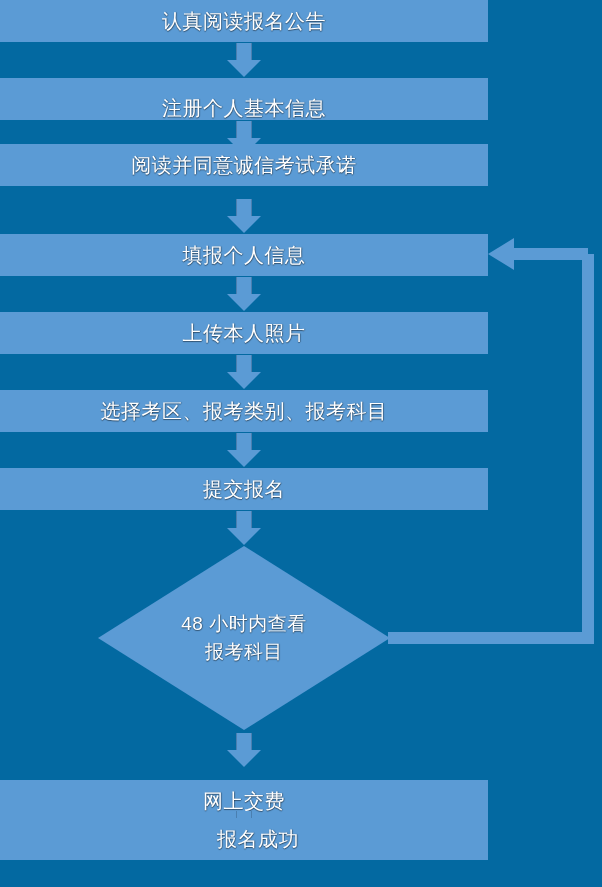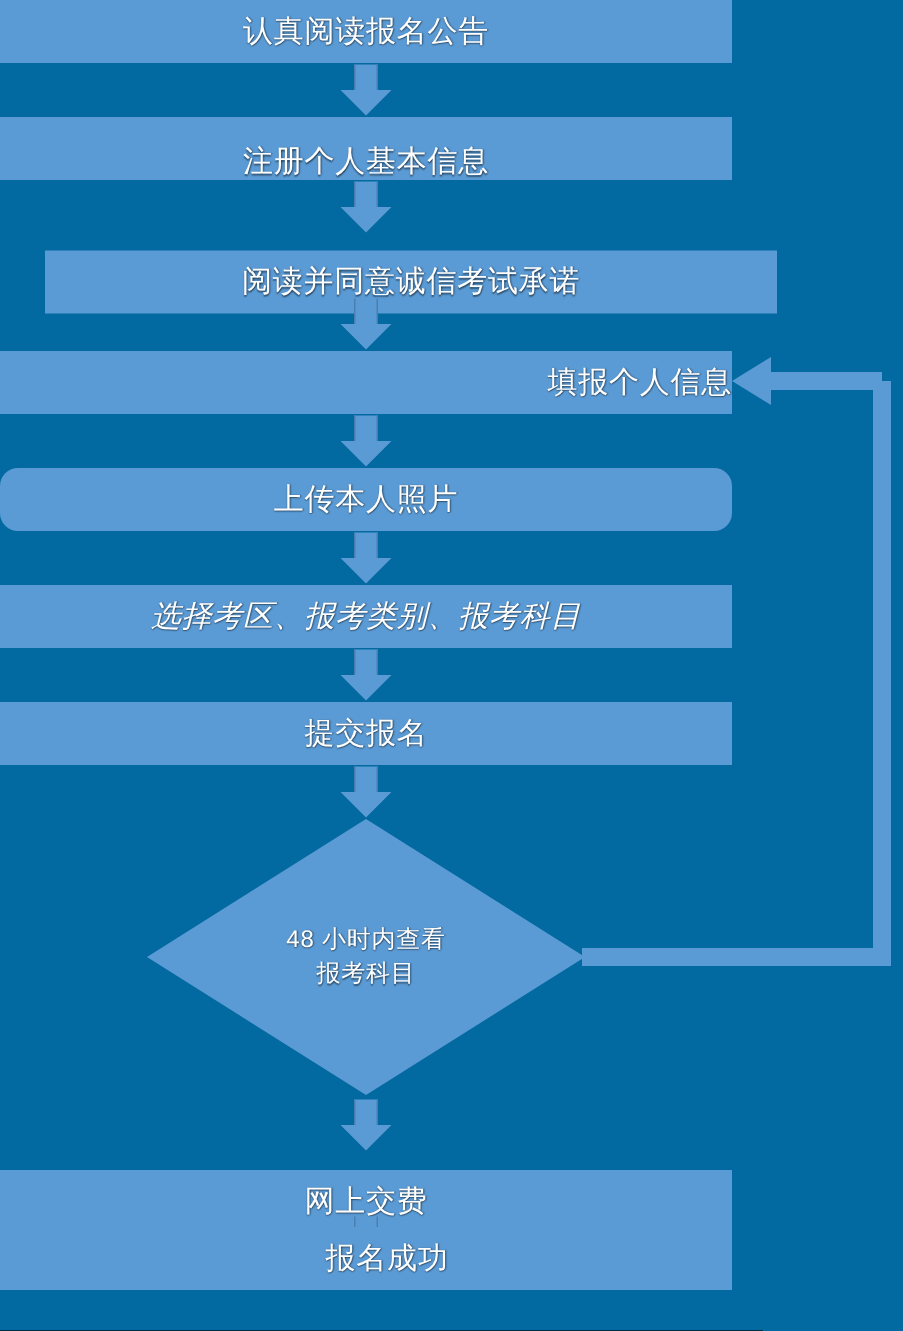--- a/index.html
+++ b/index.html
@@ -49,21 +49,21 @@
   }
   .decision-shape {
     position: absolute;
     inset: 0;
     background: #5B9BD5;
     clip-path: polygon(50% 0%, 100% 50%, 50% 100%, 0% 50%);
   }
   .decision .node-label {
     position: relative;
     z-index: 2;
-    font-size: 16px;
+    font-size: 19px;
     line-height: 1.45;
   }
   
   .arrow-down {
     position: absolute;
     width: 34px;
     height: 34px;
   }
   .arrow-down .shaft {
     position: absolute;
@@ -121,48 +121,48 @@
 
   <div class="node process-box" style="top:78px;align-items:flex-end;">
     <span class="node-label">注册个人基本信息</span>
   </div>
 
   <div class="arrow-down" style="left:227px; top:121px;">
     <div class="shaft"></div>
     <div class="head"></div>
   </div>
 
-  <div class="node process-box" style="top:167px;margin-left:30px;">
+  <div class="node process-box" style="top:144px;">
     <span class="node-label">阅读并同意诚信考试承诺</span>
   </div>
 
   <div class="arrow-down" style="left:227px; top:199px;">
     <div class="shaft"></div>
     <div class="head"></div>
   </div>
 
-  <div class="node process-box" style="top:234px;justify-content:flex-end;">
+  <div class="node process-box" style="top:234px;">
     <span class="node-label">填报个人信息</span>
   </div>
 
   <div class="arrow-down" style="left:227px; top:277px;">
     <div class="shaft"></div>
     <div class="head"></div>
   </div>
 
-  <div class="node process-box" style="top:312px;border-radius:12px;">
+  <div class="node process-box" style="top:312px;">
     <span class="node-label">上传本人照片</span>
   </div>
 
   <div class="arrow-down" style="left:227px; top:355px;">
     <div class="shaft"></div>
     <div class="head"></div>
   </div>
 
-  <div class="node process-box" style="top:390px;font-style:italic;">
+  <div class="node process-box" style="top:390px;">
     <span class="node-label">选择考区、报考类别、报考科目</span>
   </div>
 
   <div class="arrow-down" style="left:227px; top:433px;">
     <div class="shaft"></div>
     <div class="head"></div>
   </div>
 
   <div class="node process-box" style="top:468px;align-items:center;">
     <span class="node-label">提交报名</span>

